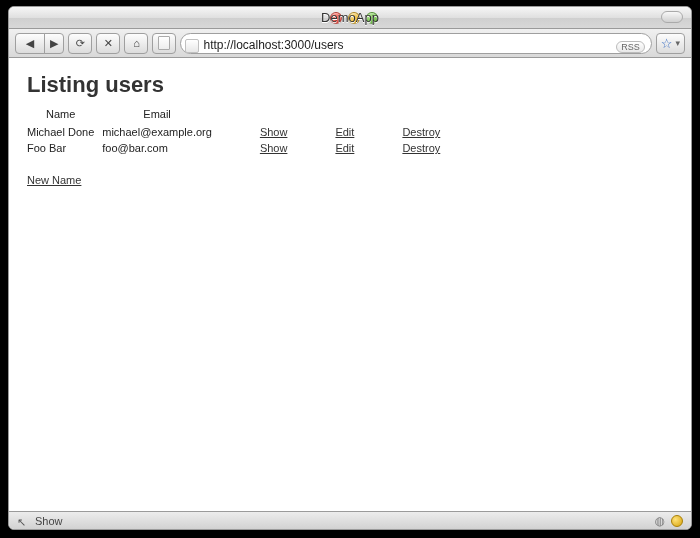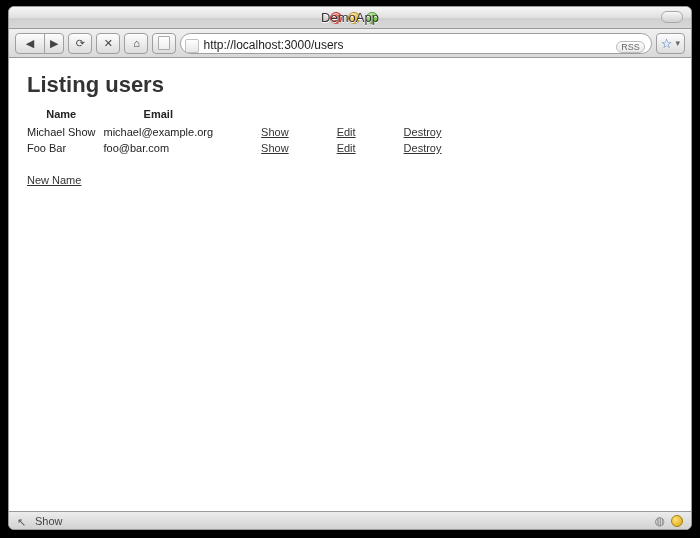--- a/index.html
+++ b/index.html
@@ -145,21 +145,21 @@
     border-radius: 7px;
   }
   h1.listing {
     font-family: Verdana, Arial, sans-serif;
     font-size: 22px;
     font-weight: bold;
     color: #333;
     margin: 4px 0 8px 0;
   }
   table.users { border-collapse: collapse; font-size: 11px; color: #222; }
-  table.users th { font-weight: bold; padding: 2px 8px 4px 0; }
+  table.users th { font-weight: normal; padding: 2px 8px 4px 0; }
   table.users td { padding: 2px 8px 2px 0; vertical-align: middle; }
   table.users a { color: #333; text-decoration: underline; margin-left: 40px; }
   .new-user { display: inline-block; margin-top: 18px; font-size: 11px; color: #333; text-decoration: underline; }
   .statusbar {
     height: 18px;
     border-top: 1px solid #9a9a9a;
     background: linear-gradient(to bottom, #ececec, #d2d2d2);
     display: flex;
     align-items: center;
     padding: 0 8px;
@@ -234,21 +234,21 @@
     <table class="users">
       <tbody>
           <tr>
         <th>Name</th>
         <th>Email</th>
         <th></th>
             <th></th>
             <th></th>
       </tr>
       <tr>
-        <td>Michael Show</td>
+        <td>Michael Done</td>
         <td>michael@example.org</td>
         <td><a href="#">Show</a></td>
         <td><a href="#">Edit</a></td>
         <td><a href="#">Destroy</a></td>
       </tr>
       <tr>
         <td>Foo Bar</td>
         <td>foo@bar.com</td>
         <td><a href="#">Show</a></td>
         <td><a href="#">Edit</a></td>

